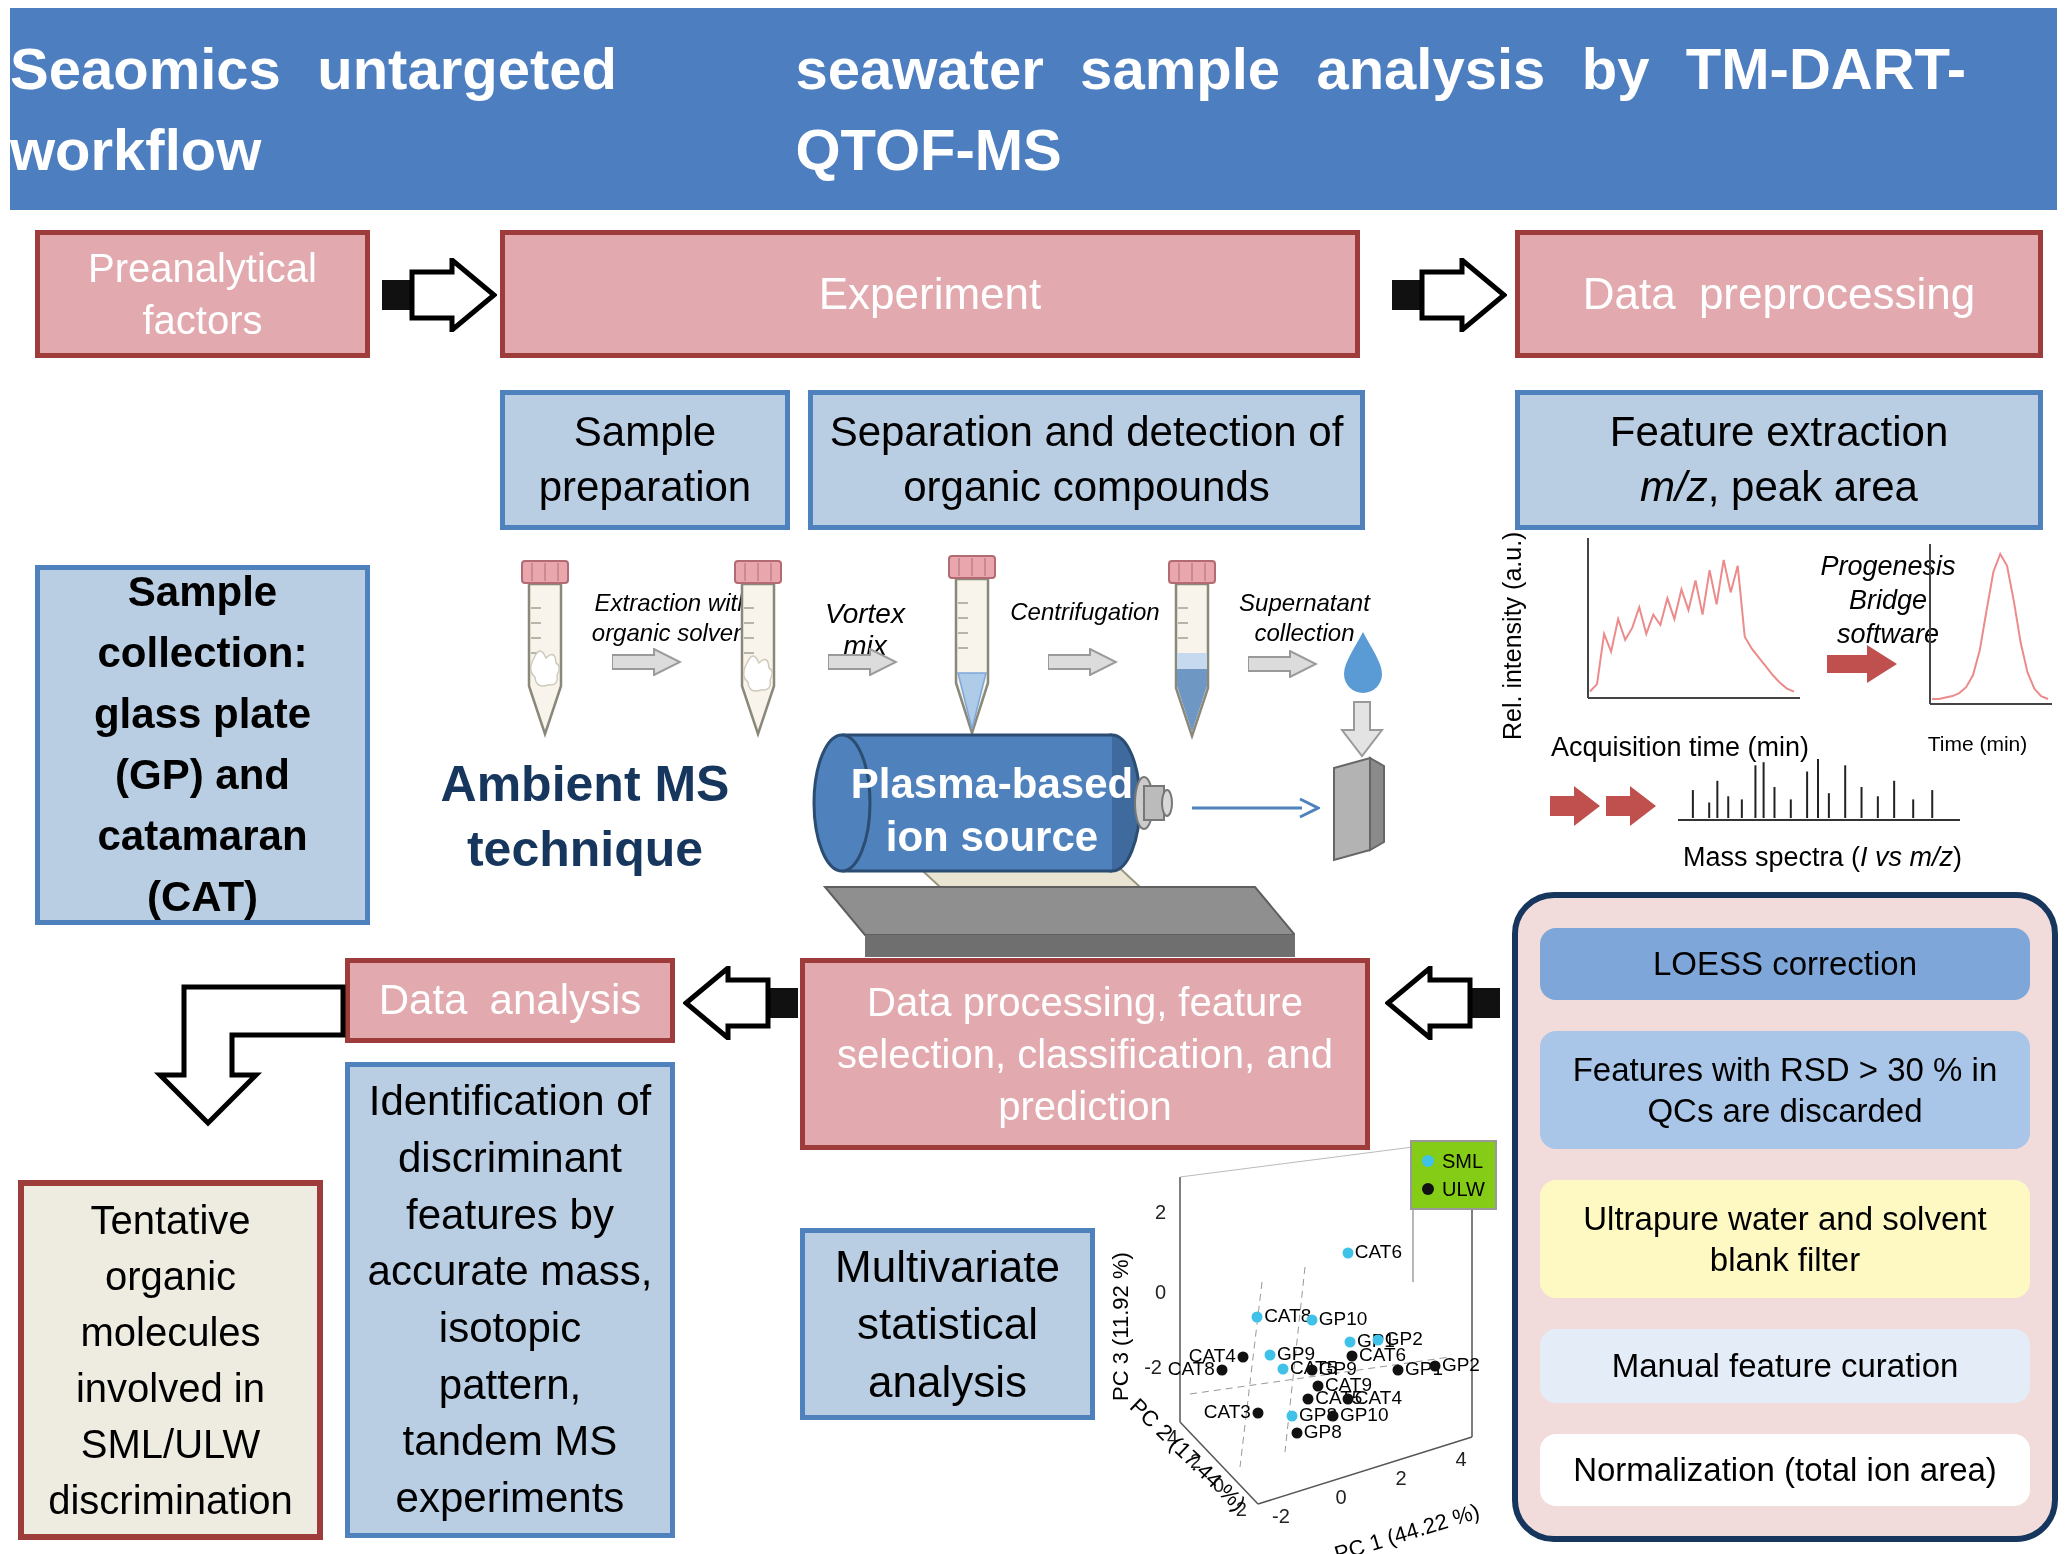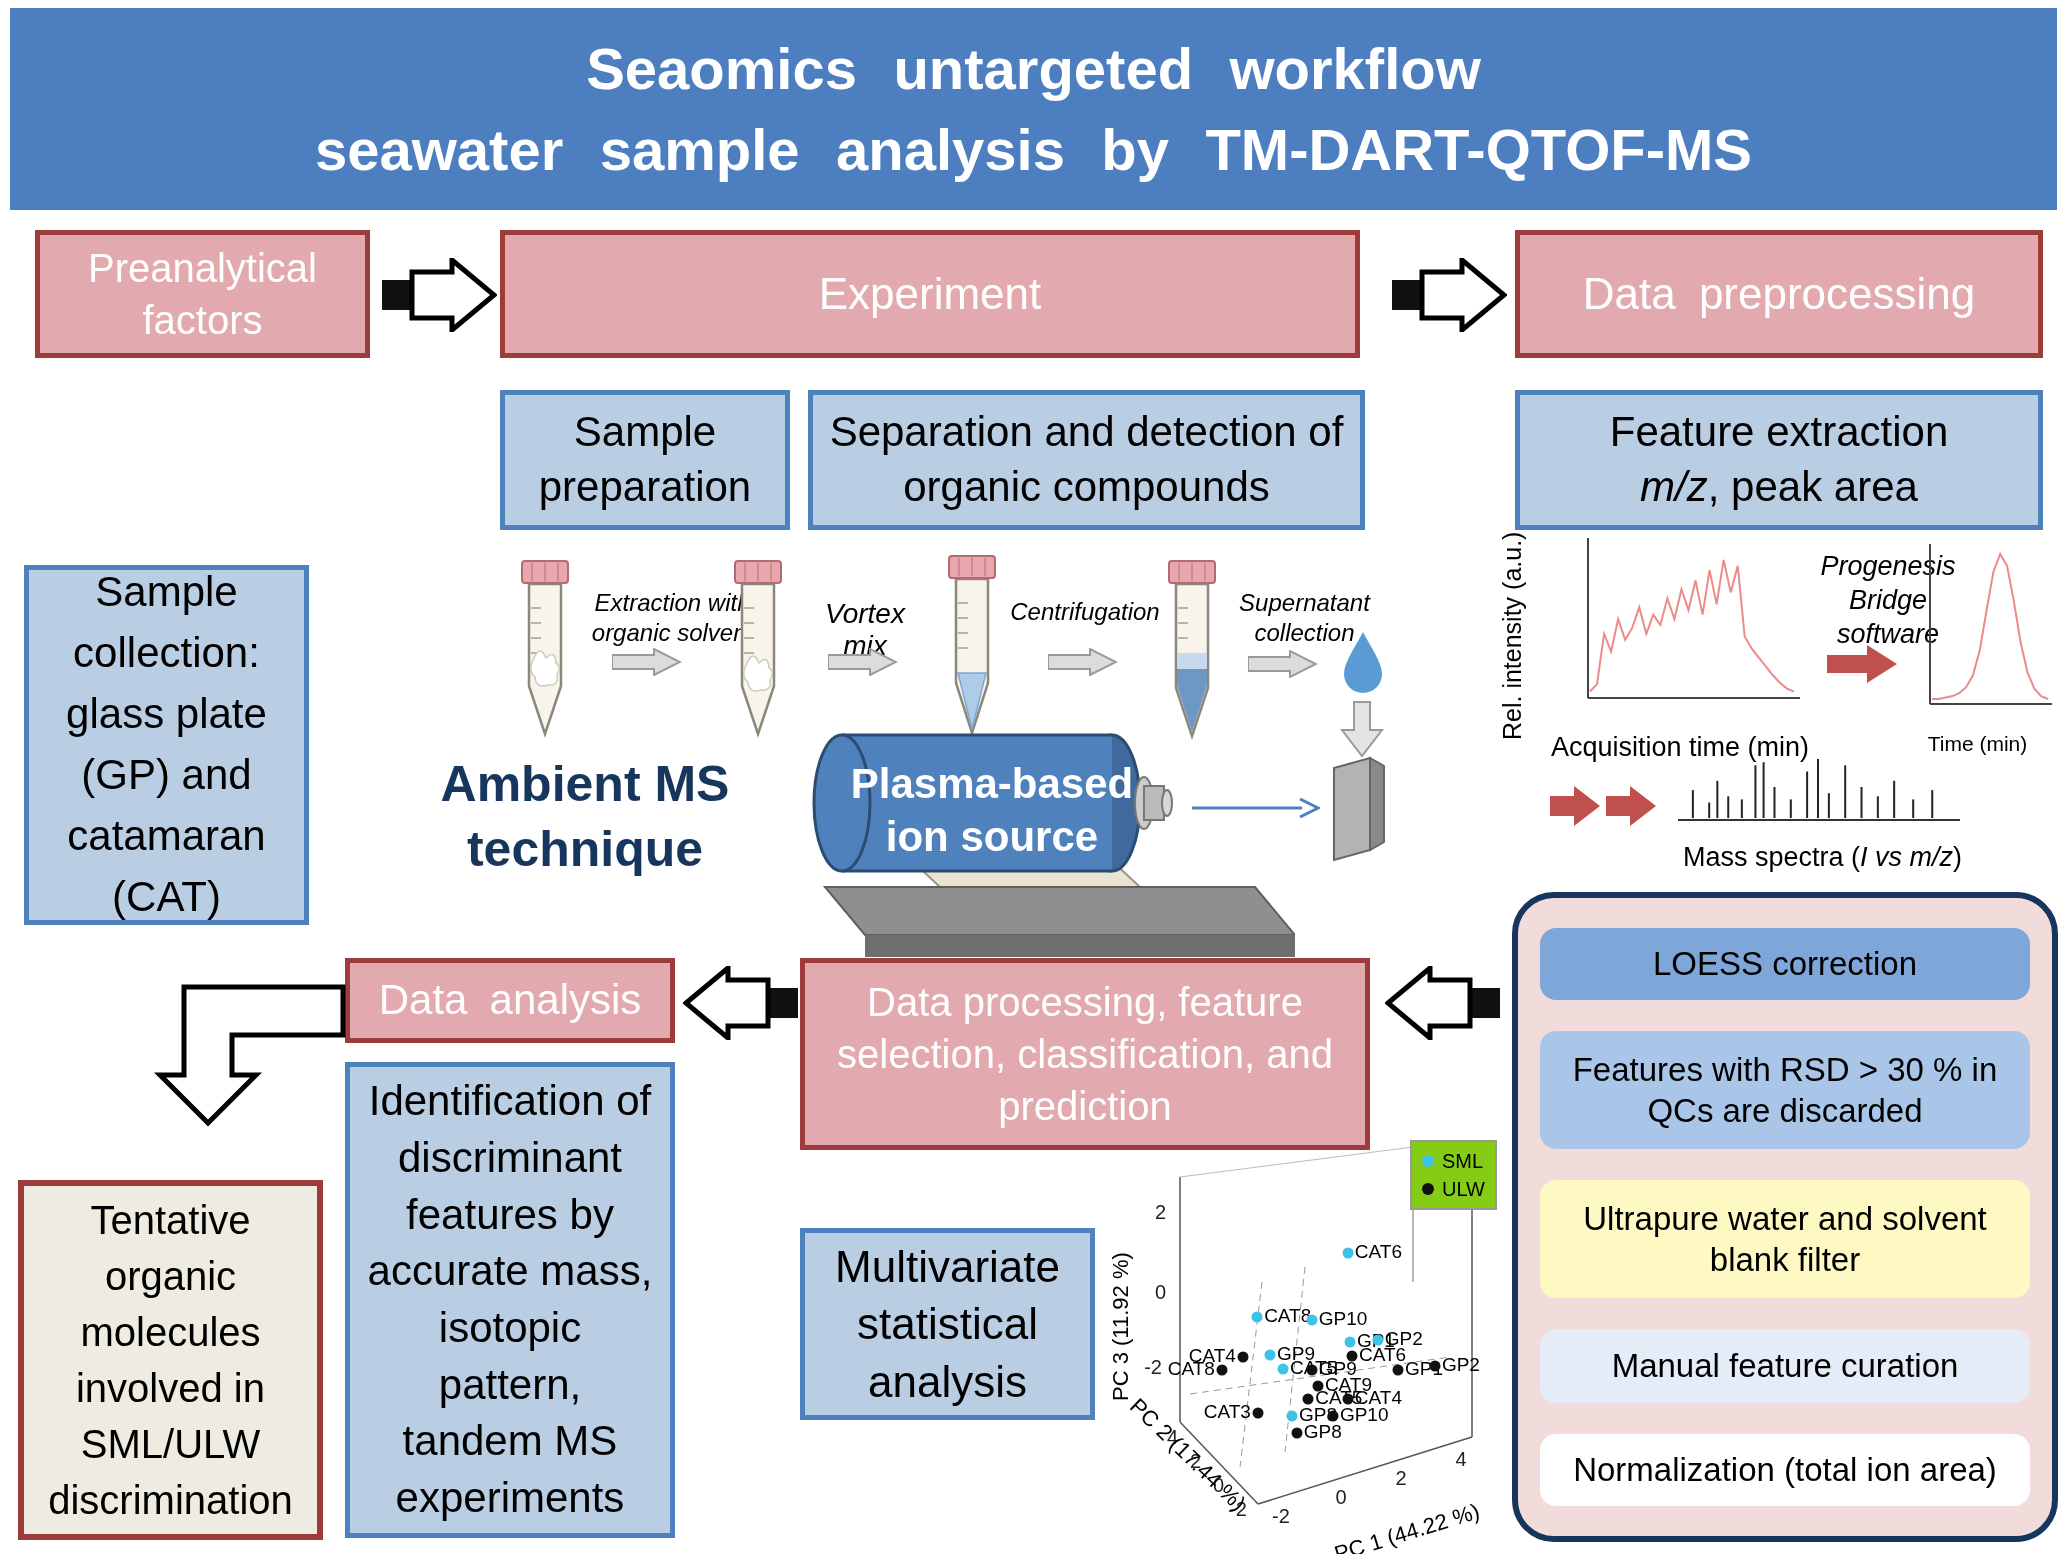--- a/index.html
+++ b/index.html
@@ -7,22 +7,22 @@
           font-family:"Liberation Sans",sans-serif;color:#000;overflow:hidden;}
   .abs{position:absolute;}
   .box{position:absolute;display:flex;flex-direction:column;align-items:center;
        justify-content:center;text-align:center;box-sizing:border-box;line-height:1.3;}
   .pink{background:#e2aaaf;border:5px solid #9e3b3b;color:#fff;}
   .blue{background:#b9cde3;border:5px solid #4f81bd;color:#000;}
   .beige{background:#eeece1;border:6px solid #9e3b3b;color:#000;justify-content:center;}
   .stage{font-size:44px;word-spacing:0.25em;}
   .info{font-size:42px;}
   .title-bar{position:absolute;left:10px;top:8px;width:2047px;height:202px;background:#4d7ebf;
-       color:#fff;font-weight:bold;font-size:58px;display:flex;flex-direction:column;
-       align-items:center;justify-content:center;line-height:1.4;word-spacing:0.35em;text-align:right;}
+       color:#fff;font-weight:bold;font-size:58px;display:flex;
+       align-items:center;justify-content:center;line-height:1.4;word-spacing:0.35em;}
   .lbl{position:absolute;text-align:center;}
   .it{font-style:italic;}
   .vtext{writing-mode:vertical-rl;transform:rotate(180deg);}
   .qc-panel{position:absolute;left:1512px;top:892px;width:546px;height:650px;box-sizing:border-box;
        border:6px solid #17365d;border-radius:42px;background:#f2dcdb;padding:30px 22px;
        display:flex;flex-direction:column;justify-content:space-between;}
   .qc-item{border-radius:16px;display:flex;align-items:center;justify-content:center;
        text-align:center;font-size:33px;padding:8px 24px;box-sizing:border-box;line-height:1.25;}
   .qc-item:nth-child(1){background:#7ea6d8;min-height:72px;}
   .qc-item:nth-child(2){background:#a9c6e8;min-height:118px;}
@@ -81,21 +81,21 @@
     <div style="padding:0 16px;">Separation and detection of organic compounds</div>
   </div>
 
   <div class="box blue info" style="left:1515px;top:390px;width:528px;height:140px;">
     <div>Feature extraction</div>
     <div>
       <span class="it">m/z</span><span>, peak area</span>
     </div>
   </div>
 
-  <div class="box blue info" style="left:24px;top:565px;width:285px;height:360px;line-height:1.45;">
+  <div class="box blue info" style="left:35px;top:565px;width:335px;height:360px;line-height:1.45;font-weight:bold;">
     <div style="padding:0 26px;">Sample collection: glass plate (GP) and catamaran (CAT)</div>
   </div>
 
   <svg class="abs" style="left:505px;top:558px;" width="80" height="185" viewBox="0 0 80 185">
     <path d="M24,26 L24,128 L40,176 L56,128 L56,26 Z" fill="#f8f4ec" stroke="#8a8878" stroke-width="2.5"></path>
     <line x1="26" y1="50" x2="36" y2="50" stroke="#a0a090" stroke-width="1.5"></line>
     <line x1="26" y1="65" x2="36" y2="65" stroke="#a0a090" stroke-width="1.5"></line>
     <line x1="26" y1="80" x2="36" y2="80" stroke="#a0a090" stroke-width="1.5"></line>
     <line x1="26" y1="95" x2="36" y2="95" stroke="#a0a090" stroke-width="1.5"></line>
     <path d="M29,100 q6,-14 12,0 q9,-9 10,5 q6,3 1,12 q2,11 -9,10 q-12,4 -13,-8 q-8,-6 -1,-19" fill="#fff" stroke="#cfcabc" stroke-width="1.5"></path>

